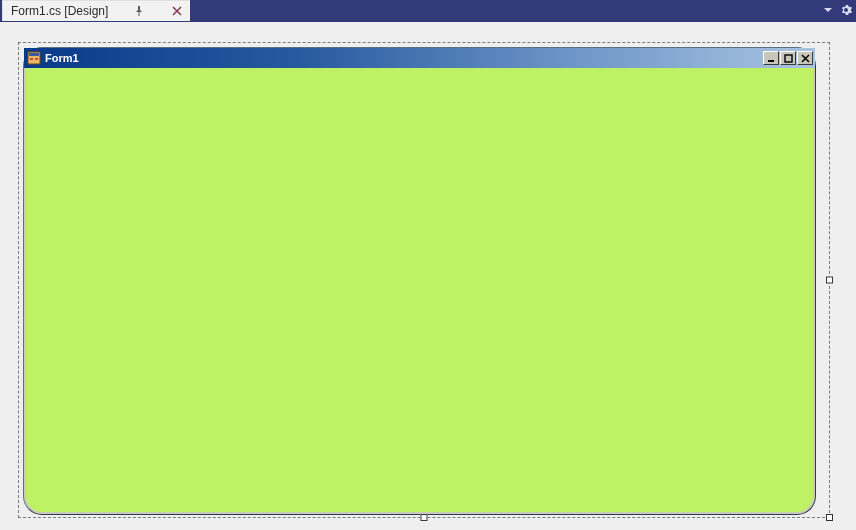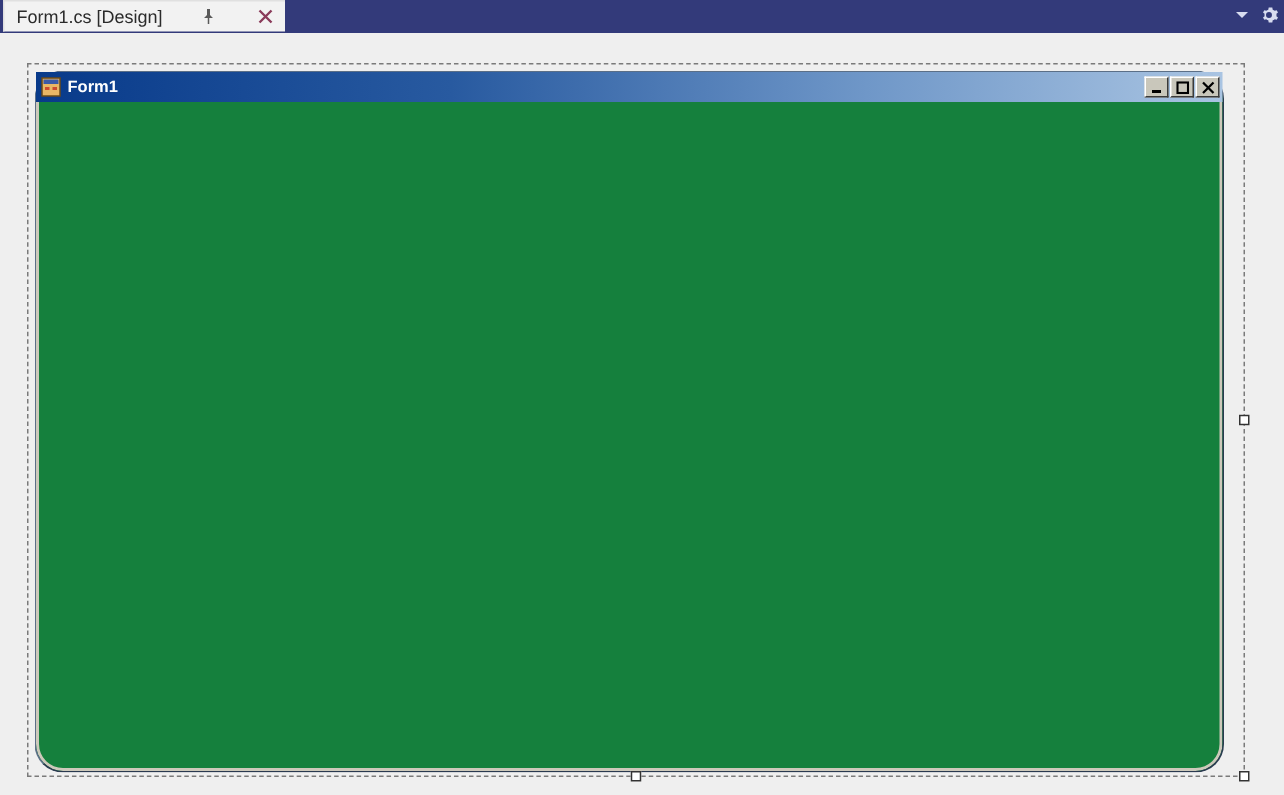--- a/index.html
+++ b/index.html
@@ -73,21 +73,21 @@
     height: 476px;
     border: 1px dashed #7a7a7a;
   }
 
   
   .winform {
     position: absolute;
     left: 4px; top: 4px;
     width: 793px;
     height: 468px;
-    background: #15803d;
+    background: #bef264;
     border-left: 1px solid #5b6f87;
     border-top: 1px solid #5b6f87;
     border-right: 1px solid #2a3a50;
     border-bottom: 1px solid #2a3a50;
     box-shadow: inset 0 0 0 2px #cdc9bb;
     border-radius: 19px;
   }
 
   .titlebar {
     height: 20px;

